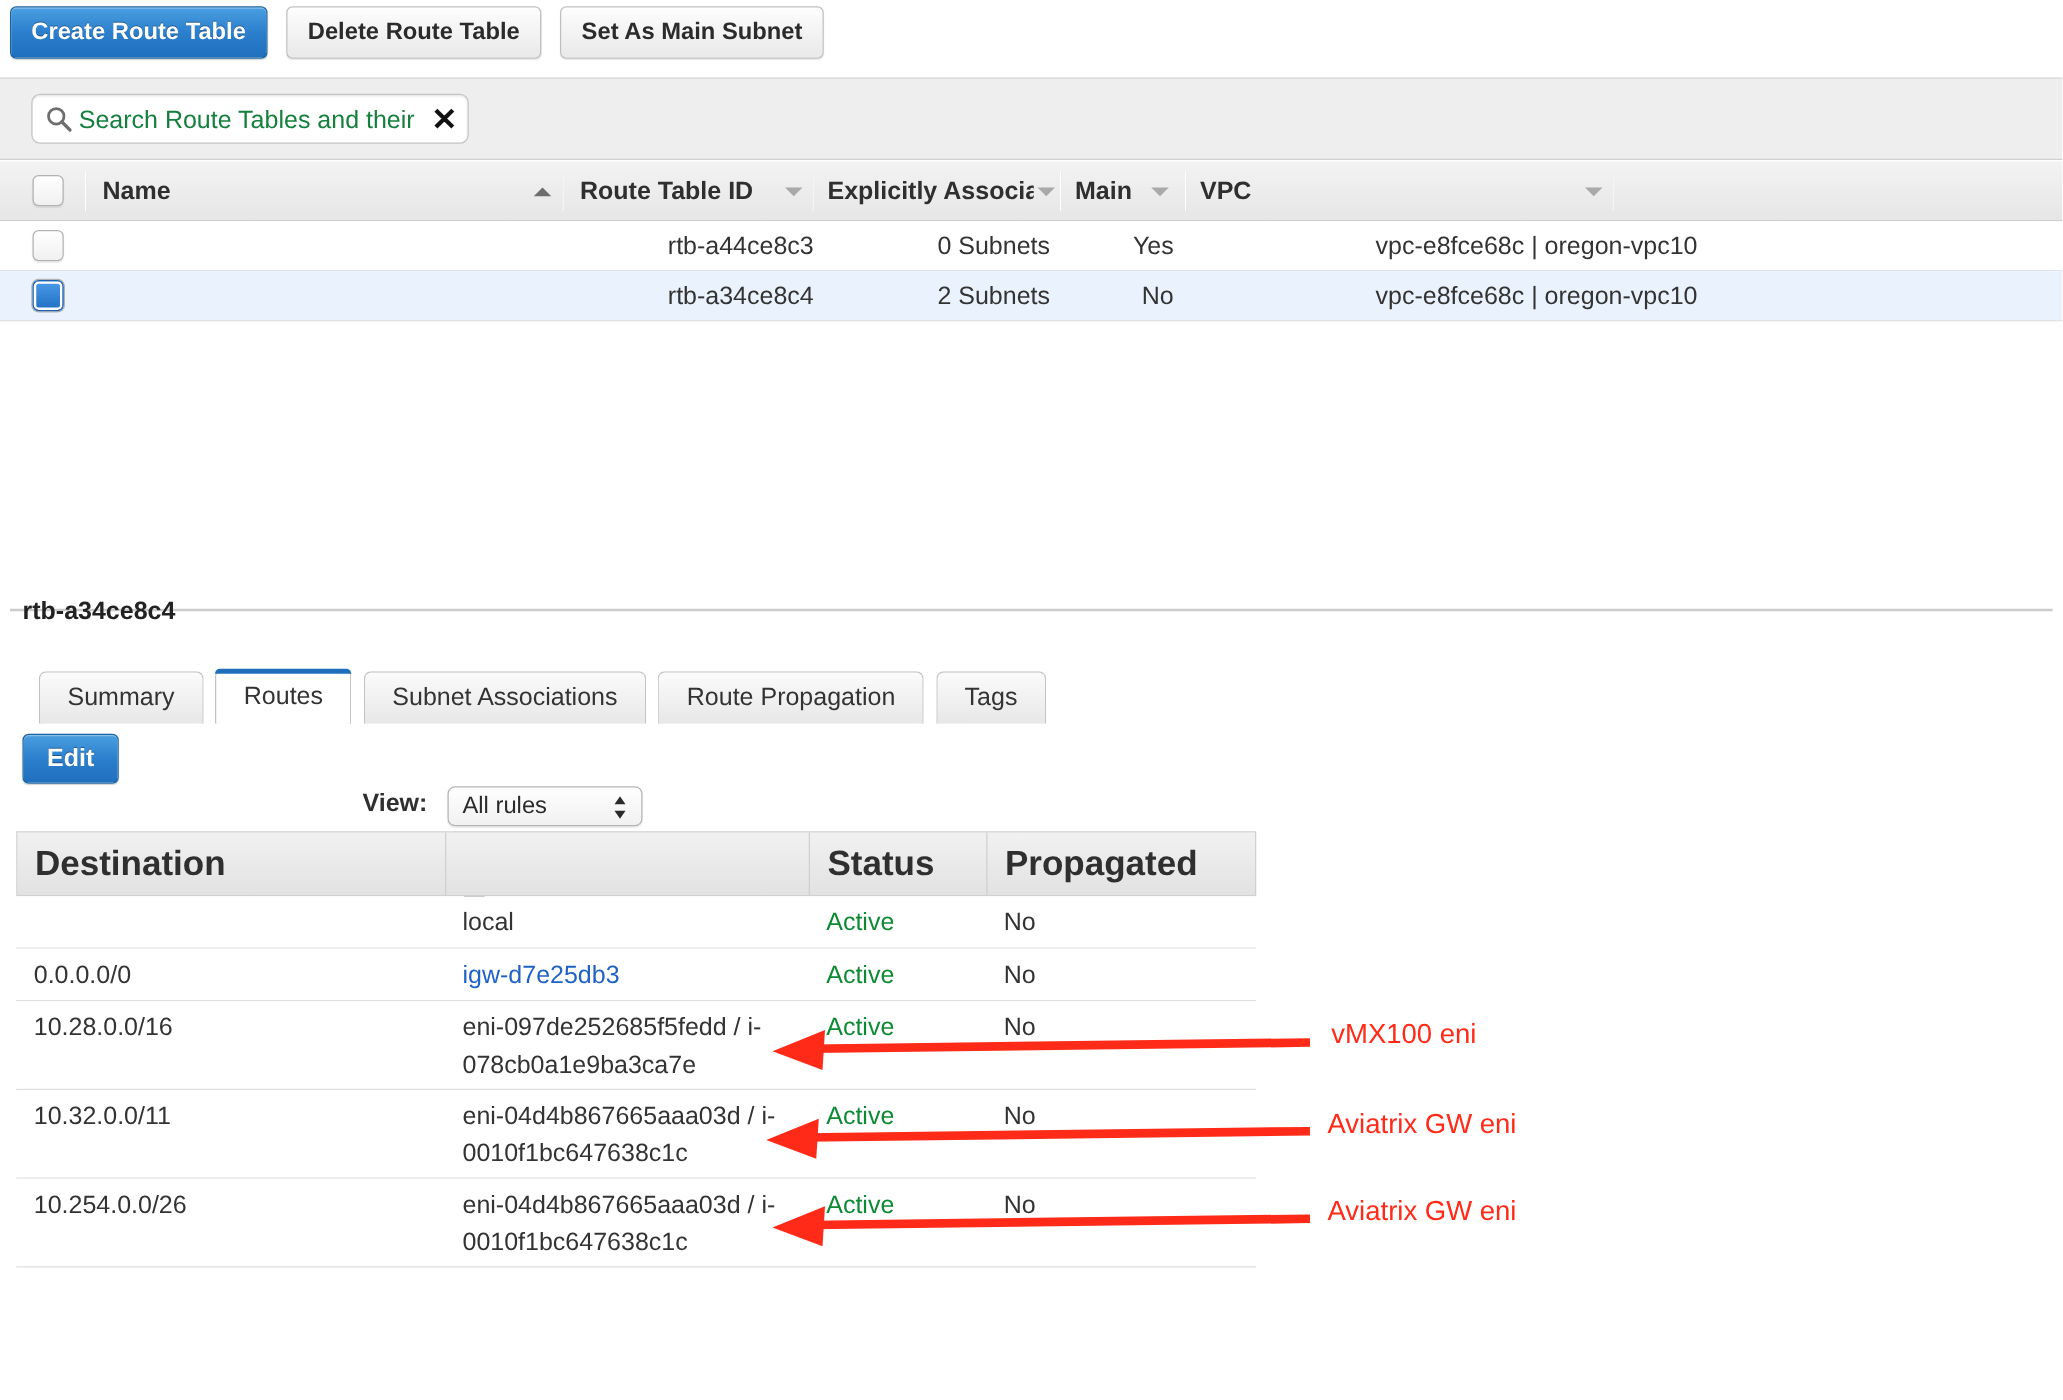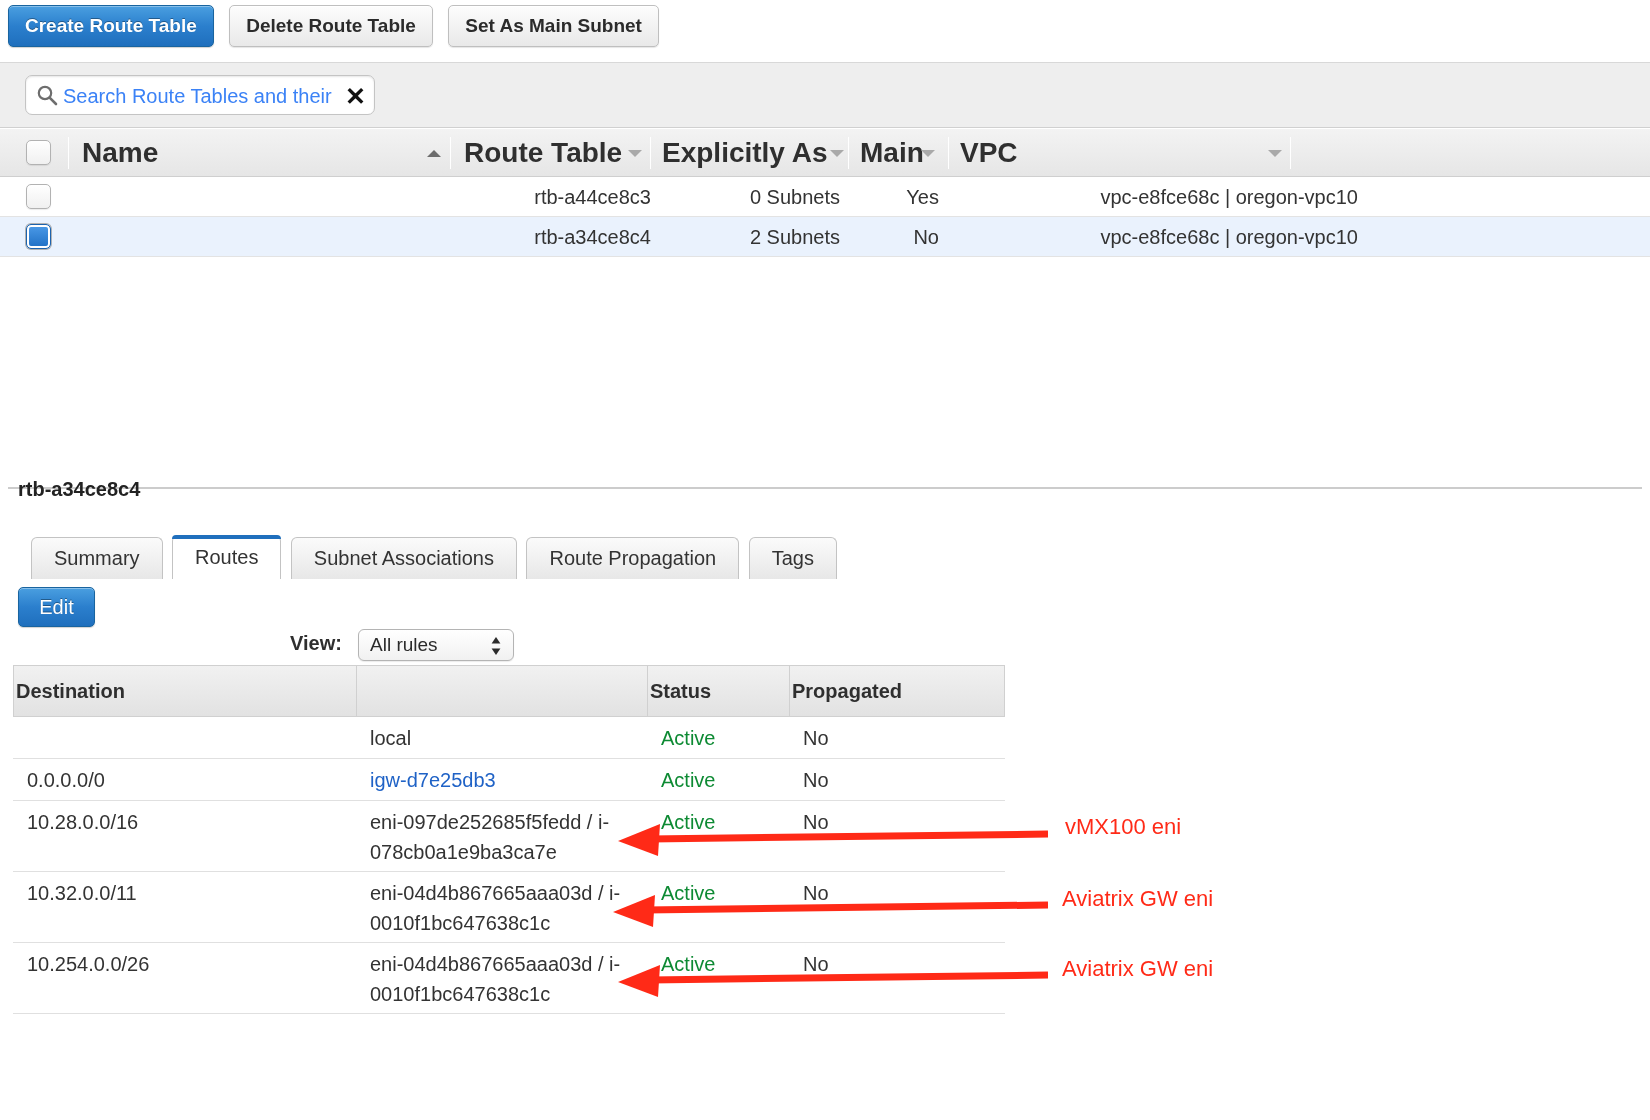--- a/index.html
+++ b/index.html
@@ -66,21 +66,21 @@
     overflow: hidden;
   }
   .search-icon {
     position: absolute; left: 10px; top: 8px;
     width: 22px; height: 22px;
   }
   .search-placeholder {
     position: absolute; left: 37px; top: 8px;
     width: 270px;
     font-size: 20px;
-    color: #3b82f6;
+    color: #15803d;
     line-height: 24px;
     white-space: nowrap;
     overflow: hidden;
   }
   .search-clear {
     position: absolute; right: 8px; top: 5px;
     font-size: 25px;
     font-weight: bold;
     color: #111111;
     line-height: 30px;
@@ -94,21 +94,21 @@
   }
   .rt-head {
     height: 48px;
     background: linear-gradient(to bottom, #f3f3f3 0%, #e6e6e6 100%);
     border-bottom: 1px solid #cfcfcf;
     position: relative;
   }
   .rt-th {
     position: absolute; top: 0;
     height: 48px; line-height: 48px;
-    font-size: 28px;
+    font-size: 20px;
     font-weight: bold;
     color: #2f2f2f;
     white-space: nowrap;
     overflow: hidden;
     cursor: pointer;
   }
   .rt-sep {
     position: absolute; top: 8px;
     width: 1px; height: 32px;
     background: #c9c9c9;
@@ -198,21 +198,21 @@
     background: #1f6fbd;
     border-radius: 5px 5px 0 0;
   }
 
   
   .edit-btn {
     position: absolute; left: 18px; top: 587px;
     width: 77px; height: 40px;
     line-height: 38px;
     text-align: center;
-    font-size: 20px; font-weight: normal;
+    font-size: 20px; font-weight: bold;
     color: #ffffff;
     border-radius: 5px;
     background: linear-gradient(to bottom, #4a9fe0 0%, #2b7fcd 50%, #1f6fbd 100%);
     border: 1px solid #19649f;
     text-shadow: 0 -1px 0 rgba(0,0,0,.35);
     box-shadow: inset 0 1px 0 rgba(255,255,255,.35), 0 1px 1px rgba(0,0,0,.18);
     cursor: pointer;
   }
   .view-label {
     position: absolute; left: 290px; top: 632px;
@@ -243,22 +243,22 @@
   }
   .routes-head {
     position: relative;
     height: 52px;
     background: linear-gradient(to bottom,#f1f1f1,#e2e2e2);
     border: 1px solid #d0d0d0;
   }
   .routes-th {
     position: absolute; top: 0;
     height: 50px; line-height: 50px;
-    font-size: 20px; font-weight: bold; color: #2f2f2f;
-    padding-left: 2px;
+    font-size: 28px; font-weight: bold; color: #2f2f2f;
+    padding-left: 14px;
     white-space: nowrap;
   }
   .routes-vsep {
     position: absolute; top: 0;
     width: 1px; height: 50px;
     background: #d0d0d0;
   }
   .routes-row {
     position: relative;
     border-bottom: 1px solid #e0e0e0;

